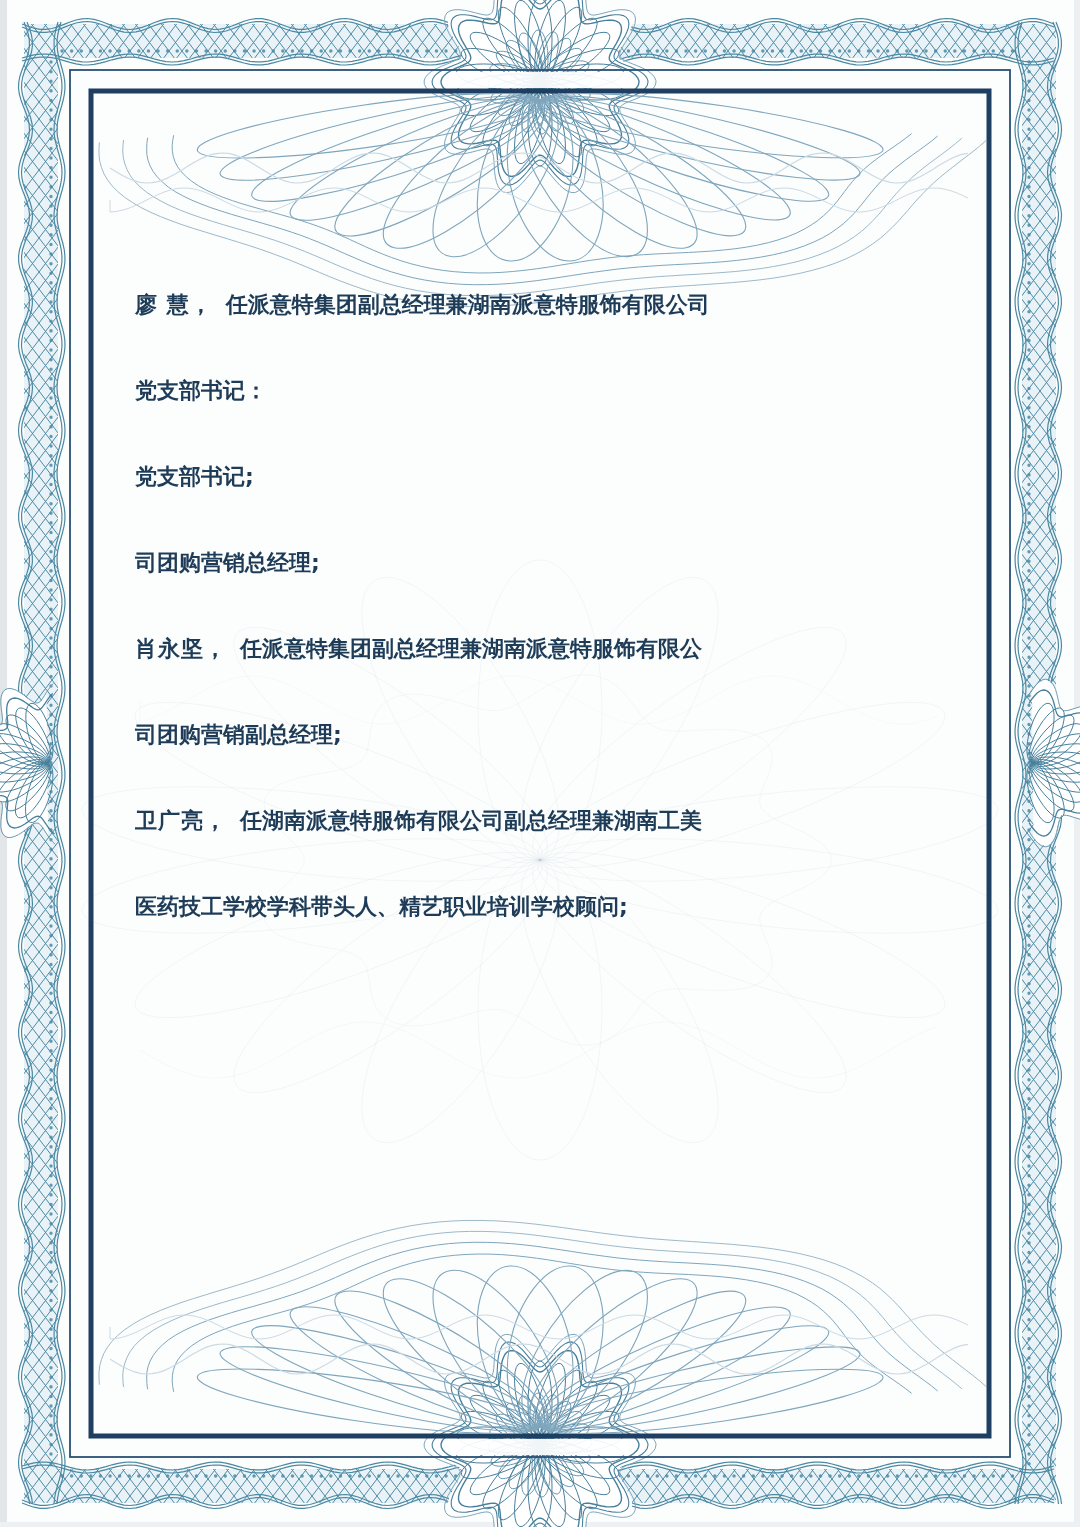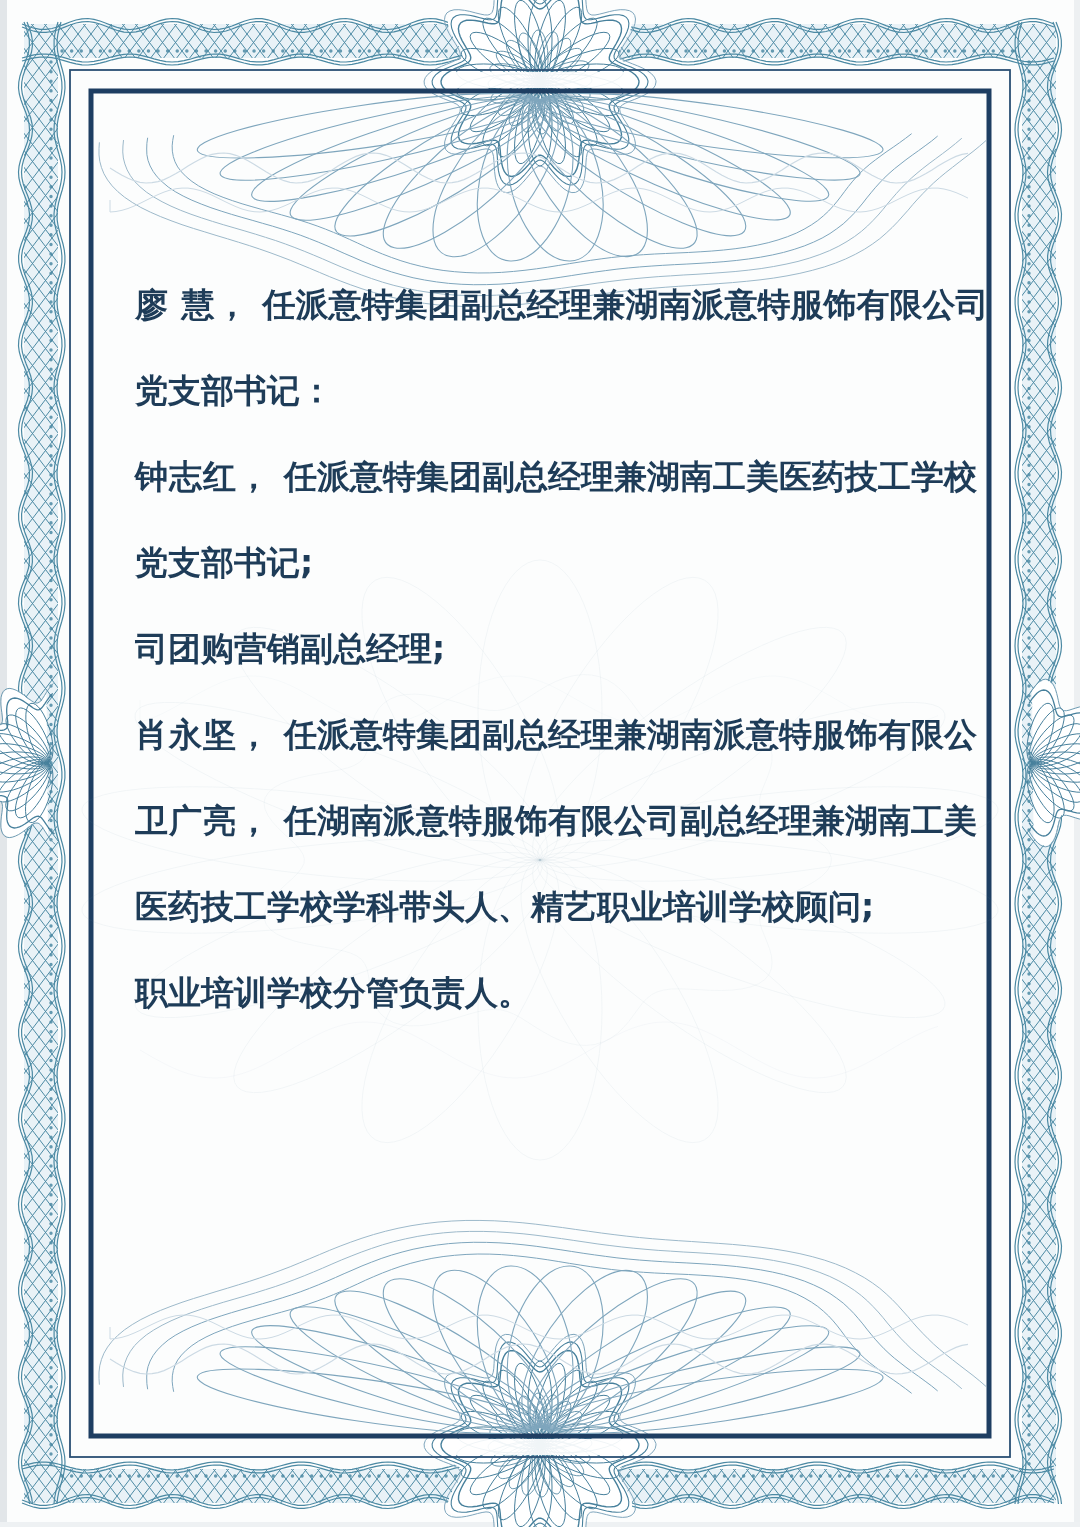--- a/index.html
+++ b/index.html
@@ -1,21 +1,21 @@
 <!DOCTYPE html>
 <html><head>
 <meta charset="utf-8">
 <style>
   *{box-sizing:border-box}
   html,body{margin:0;padding:0}
   body{width:1080px;height:1527px;background:#eef1f3;font-family:"DejaVu Sans",sans-serif;position:relative}
   .page{position:absolute;inset:0;width:1080px;height:1527px;background:#fcfdfd;overflow:hidden}
   #deco{position:absolute;left:0;top:0}
   .content{position:absolute;left:135px;top:262px;width:870px;z-index:2}
-  .line{height:86px;line-height:86px;white-space:nowrap;font-size:33px;font-weight:700;color:#1e3c58}
+  .line{height:86px;line-height:86px;white-space:nowrap;font-size:22px;font-weight:700;color:#1e3c58}
   .pname{font-weight:800;margin-right:13px;letter-spacing:1px}
   .pname:empty{margin-right:0;letter-spacing:0}
 </style>
 </head>
 <body>
 
 <div class="page">
   <svg id="deco" width="1080" height="1527" viewBox="0 0 1080 1527">
     <defs>
       <pattern id="lat" width="13" height="17" patternUnits="userSpaceOnUse">
@@ -260,21 +260,20 @@
         <ellipse cx="147.7" cy="-26.0" rx="150.0" ry="40" fill="none" stroke="#6f93a8" stroke-width="1" opacity="0.07" vector-effect="non-scaling-stroke" transform="rotate(350.0 147.7 -26.0)"></ellipse>
         <path d="M188.0 0.0L187.3 5.6L185.1 11.1L181.7 16.4L177.2 21.4L172.0 26.0L166.4 30.3L160.7 34.3L155.4 38.0L150.7 41.7L146.9 45.4L144.0 49.3L142.3 53.6L141.7 58.2L142.0 63.4L143.1 69.1L144.7 75.3L146.4 81.9L148.1 88.8L149.3 95.7L149.7 102.4L149.3 108.8L147.7 114.6L145.0 119.6L141.1 123.7L136.1 126.8L130.3 128.9L123.8 130.1L117.0 130.5L109.9 130.3L102.9 129.7L96.3 129.2L90.2 128.8L84.7 129.0L79.8 130.0L75.6 131.9L72.0 134.7L68.8 138.7L65.9 143.5L63.2 149.1L60.3 155.2L57.3 161.5L53.8 167.6L50.0 173.3L45.6 178.2L40.8 181.9L35.6 184.4L30.1 185.4L24.3 185.0L18.5 183.2L12.8 180.3L7.2 176.3L1.9 171.7L-3.2 166.9L-8.0 162.1L-12.5 157.7L-16.9 154.1L-21.2 151.4L-25.6 149.8L-30.2 149.4L-35.0 150.1L-40.2 151.7L-45.8 154.1L-51.8 156.9L-58.2 159.8L-64.7 162.4L-71.3 164.5L-77.8 165.7L-84.1 165.8L-89.8 164.7L-94.9 162.3L-99.3 158.6L-102.8 153.8L-105.5 148.0L-107.4 141.5L-108.7 134.6L-109.5 127.7L-110.1 120.8L-110.8 114.4L-111.7 108.6L-113.1 103.6L-115.2 99.3L-118.2 95.9L-122.1 93.1L-126.9 90.9L-132.5 89.0L-138.8 87.3L-145.4 85.5L-152.2 83.4L-158.7 80.9L-164.6 77.8L-169.8 74.1L-173.8 69.7L-176.5 64.7L-177.8 59.2L-177.8 53.4L-176.5 47.3L-174.1 41.0L-170.8 34.9L-167.0 28.9L-163.1 23.2L-159.3 17.9L-156.1 12.8L-153.7 7.9L-152.3 3.3L-152.0 -1.3L-153.0 -5.9L-154.9 -10.6L-157.8 -15.6L-161.4 -20.8L-165.3 -26.4L-169.2 -32.3L-172.7 -38.3L-175.5 -44.5L-177.4 -50.7L-178.0 -56.7L-177.3 -62.4L-175.1 -67.6L-171.7 -72.3L-167.0 -76.3L-161.4 -79.6L-155.1 -82.4L-148.4 -84.7L-141.7 -86.5L-135.2 -88.3L-129.3 -90.1L-124.1 -92.1L-119.8 -94.6L-116.4 -97.7L-113.9 -101.6L-112.2 -106.3L-111.1 -111.8L-110.4 -117.9L-109.8 -124.6L-109.1 -131.6L-108.1 -138.5L-106.4 -145.2L-104.1 -151.3L-100.9 -156.6L-96.9 -160.8L-92.1 -163.8L-86.6 -165.5L-80.6 -165.9L-74.2 -165.1L-67.6 -163.4L-61.0 -161.0L-54.6 -158.2L-48.4 -155.3L-42.7 -152.7L-37.3 -150.7L-32.3 -149.6L-27.6 -149.5L-23.1 -150.6L-18.8 -152.8L-14.5 -156.0L-10.0 -160.1L-5.3 -164.7L-0.4 -169.6L4.8 -174.4L10.3 -178.6L16.0 -182.1L21.8 -184.4L27.6 -185.4L33.2 -185.0L38.6 -183.2L43.6 -180.0L48.1 -175.6L52.2 -170.2L55.8 -164.2L59.0 -157.9L61.9 -151.7L64.7 -145.9L67.5 -140.7L70.6 -136.3L74.0 -133.0L77.9 -130.7L82.5 -129.3L87.7 -128.8L93.6 -129.0L100.0 -129.5L106.8 -130.1L113.9 -130.4L120.9 -130.3L127.6 -129.6L133.7 -127.9L139.0 -125.2L143.4 -121.6L146.6 -116.9L148.7 -111.5L149.7 -105.3L149.6 -98.7L148.7 -91.8L147.2 -84.9L145.5 -78.2L143.8 -71.8L142.4 -65.9L141.7 -60.5L141.9 -55.6L143.2 -51.2L145.5 -47.1L148.9 -43.3L153.2 -39.7L158.3 -35.9L163.9 -32.1L169.6 -27.9L175.0 -23.4L179.8 -18.6L183.7 -13.5L186.5 -8.1L187.9 -2.5Z" fill="none" stroke="#6f93a8" stroke-width="1" opacity="0.06" vector-effect="non-scaling-stroke"></path>
       </g>
       <path d="M140 1050L140 1050.0L146 1053.5L152 1057.0L158 1060.3L164 1063.5L170 1066.5L176 1069.2L182 1071.6L188 1073.6L194 1075.3L200 1076.6L206 1077.5L212 1077.9L218 1077.9L224 1077.5L230 1076.6L236 1075.3L242 1073.6L248 1071.6L254 1069.2L260 1066.5L266 1063.5L272 1060.3L278 1057.0L284 1053.5L290 1050.0L296 1046.5L302 1043.0L308 1039.7L314 1036.5L320 1033.5L326 1030.8L332 1028.4L338 1026.4L344 1024.7L350 1023.4L356 1022.5L362 1022.1L368 1022.1L374 1022.5L380 1023.4L386 1024.7L392 1026.4L398 1028.4L404 1030.8L410 1033.5L416 1036.5L422 1039.7L428 1043.0L434 1046.5L440 1050.0L446 1053.5L452 1057.0L458 1060.3L464 1063.5L470 1066.5L476 1069.2L482 1071.6L488 1073.6L494 1075.3L500 1076.6L506 1077.5L512 1077.9L518 1077.9L524 1077.5L530 1076.6L536 1075.3L542 1073.6L548 1071.6L554 1069.2L560 1066.5L566 1063.5L572 1060.3L578 1057.0L584 1053.5L590 1050.0L596 1046.5L602 1043.0L608 1039.7L614 1036.5L620 1033.5L626 1030.8L632 1028.4L638 1026.4L644 1024.7L650 1023.4L656 1022.5L662 1022.1L668 1022.1L674 1022.5L680 1023.4L686 1024.7L692 1026.4L698 1028.4L704 1030.8L710 1033.5L716 1036.5L722 1039.7L728 1043.0L734 1046.5L740 1050.0L746 1053.5L752 1057.0L758 1060.3L764 1063.5L770 1066.5L776 1069.2L782 1071.6L788 1073.6L794 1075.3L800 1076.6L806 1077.5L812 1077.9L818 1077.9L824 1077.5L830 1076.6L836 1075.3L842 1073.6L848 1071.6L854 1069.2L860 1066.5L866 1063.5L872 1060.3L878 1057.0L884 1053.5L890 1050.0L896 1046.5L902 1043.0L908 1039.7L914 1036.5L920 1033.5L926 1030.8L932 1028.4L938 1026.4" fill="none" stroke="#6f93a8" stroke-width="1" opacity="0.05"></path>
       <path d="M140 700L140 721.8L146 720.2L152 718.1L158 715.6L164 712.8L170 709.7L176 706.4L182 703.0L188 699.6L194 696.1L200 692.7L206 689.5L212 686.5L218 683.8L224 681.4L230 679.4L236 677.8L242 676.7L248 676.1L254 676.0L260 676.4L266 677.3L272 678.7L278 680.5L284 682.7L290 685.3L296 688.2L302 691.4L308 694.7L314 698.1L320 701.6L326 705.0L332 708.4L338 711.5L344 714.5L350 717.1L356 719.3L362 721.2L368 722.6L374 723.5L380 724.0L386 723.9L392 723.3L398 722.3L404 720.8L410 718.8L416 716.4L422 713.7L428 710.8L434 707.5L440 704.2L446 700.7L452 697.2L458 693.8L464 690.5L470 687.5L476 684.6L482 682.1L488 680.0L494 678.3L500 677.0L506 676.3L512 676.0L518 676.2L524 677.0L530 678.2L536 679.8L542 681.9L548 684.4L554 687.2L560 690.3L566 693.6L572 697.0L578 700.4L584 703.9L590 707.3L596 710.5L602 713.5L608 716.2L614 718.6L620 720.6L626 722.2L632 723.3L638 723.9L644 724.0L650 723.6L656 722.7L662 721.3L668 719.5L674 717.3L680 714.7L686 711.8L692 708.6L698 705.3L704 701.9L710 698.4L716 695.0L722 691.6L728 688.5L734 685.5L740 682.9L746 680.7L752 678.8L758 677.4L764 676.5L770 676.0L776 676.1L782 676.7L788 677.7L794 679.2L800 681.2L806 683.6L812 686.3L818 689.2L824 692.5L830 695.8L836 699.3L842 702.8L848 706.2L854 709.5L860 712.5L866 715.4L872 717.9L878 720.0L884 721.7L890 723.0L896 723.7L902 724.0L908 723.8L914 723.0L920 721.8L926 720.2L932 718.1L938 715.6" fill="none" stroke="#6f93a8" stroke-width="1" opacity="0.04"></path>
     </svg>
 
   <div class="content">
     <div class="line"><span class="pname">廖 慧，</span><span class="ptext">任派意特集团副总经理兼湖南派意特服饰有限公司</span></div>
     <div class="line"><span class="pname"></span><span class="ptext">党支部书记：</span></div>
-    <div class="line"><span class="pname">钟志红，</span><span class="ptext">任派意特集团副总经理兼湖南工美医药技工学校</span></div>
     <div class="line"><span class="pname"></span><span class="ptext">党支部书记;</span></div>
+    <div class="line"><span class="pname"></span><span class="ptext">司团购营销总经理;</span></div>
+    <div class="line"><span class="pname">肖永坚，</span><span class="ptext">任派意特集团副总经理兼湖南派意特服饰有限公</span></div>
     <div class="line"><span class="pname"></span><span class="ptext">司团购营销副总经理;</span></div>
-    <div class="line"><span class="pname">肖永坚，</span><span class="ptext">任派意特集团副总经理兼湖南派意特服饰有限公</span></div>
     <div class="line"><span class="pname">卫广亮，</span><span class="ptext">任湖南派意特服饰有限公司副总经理兼湖南工美</span></div>
     <div class="line"><span class="pname"></span><span class="ptext">医药技工学校学科带头人、精艺职业培训学校顾问;</span></div>
-    <div class="line"><span class="pname"></span><span class="ptext">职业培训学校分管负责人。</span></div>
   </div>
 </div>
 
 </body></html>

